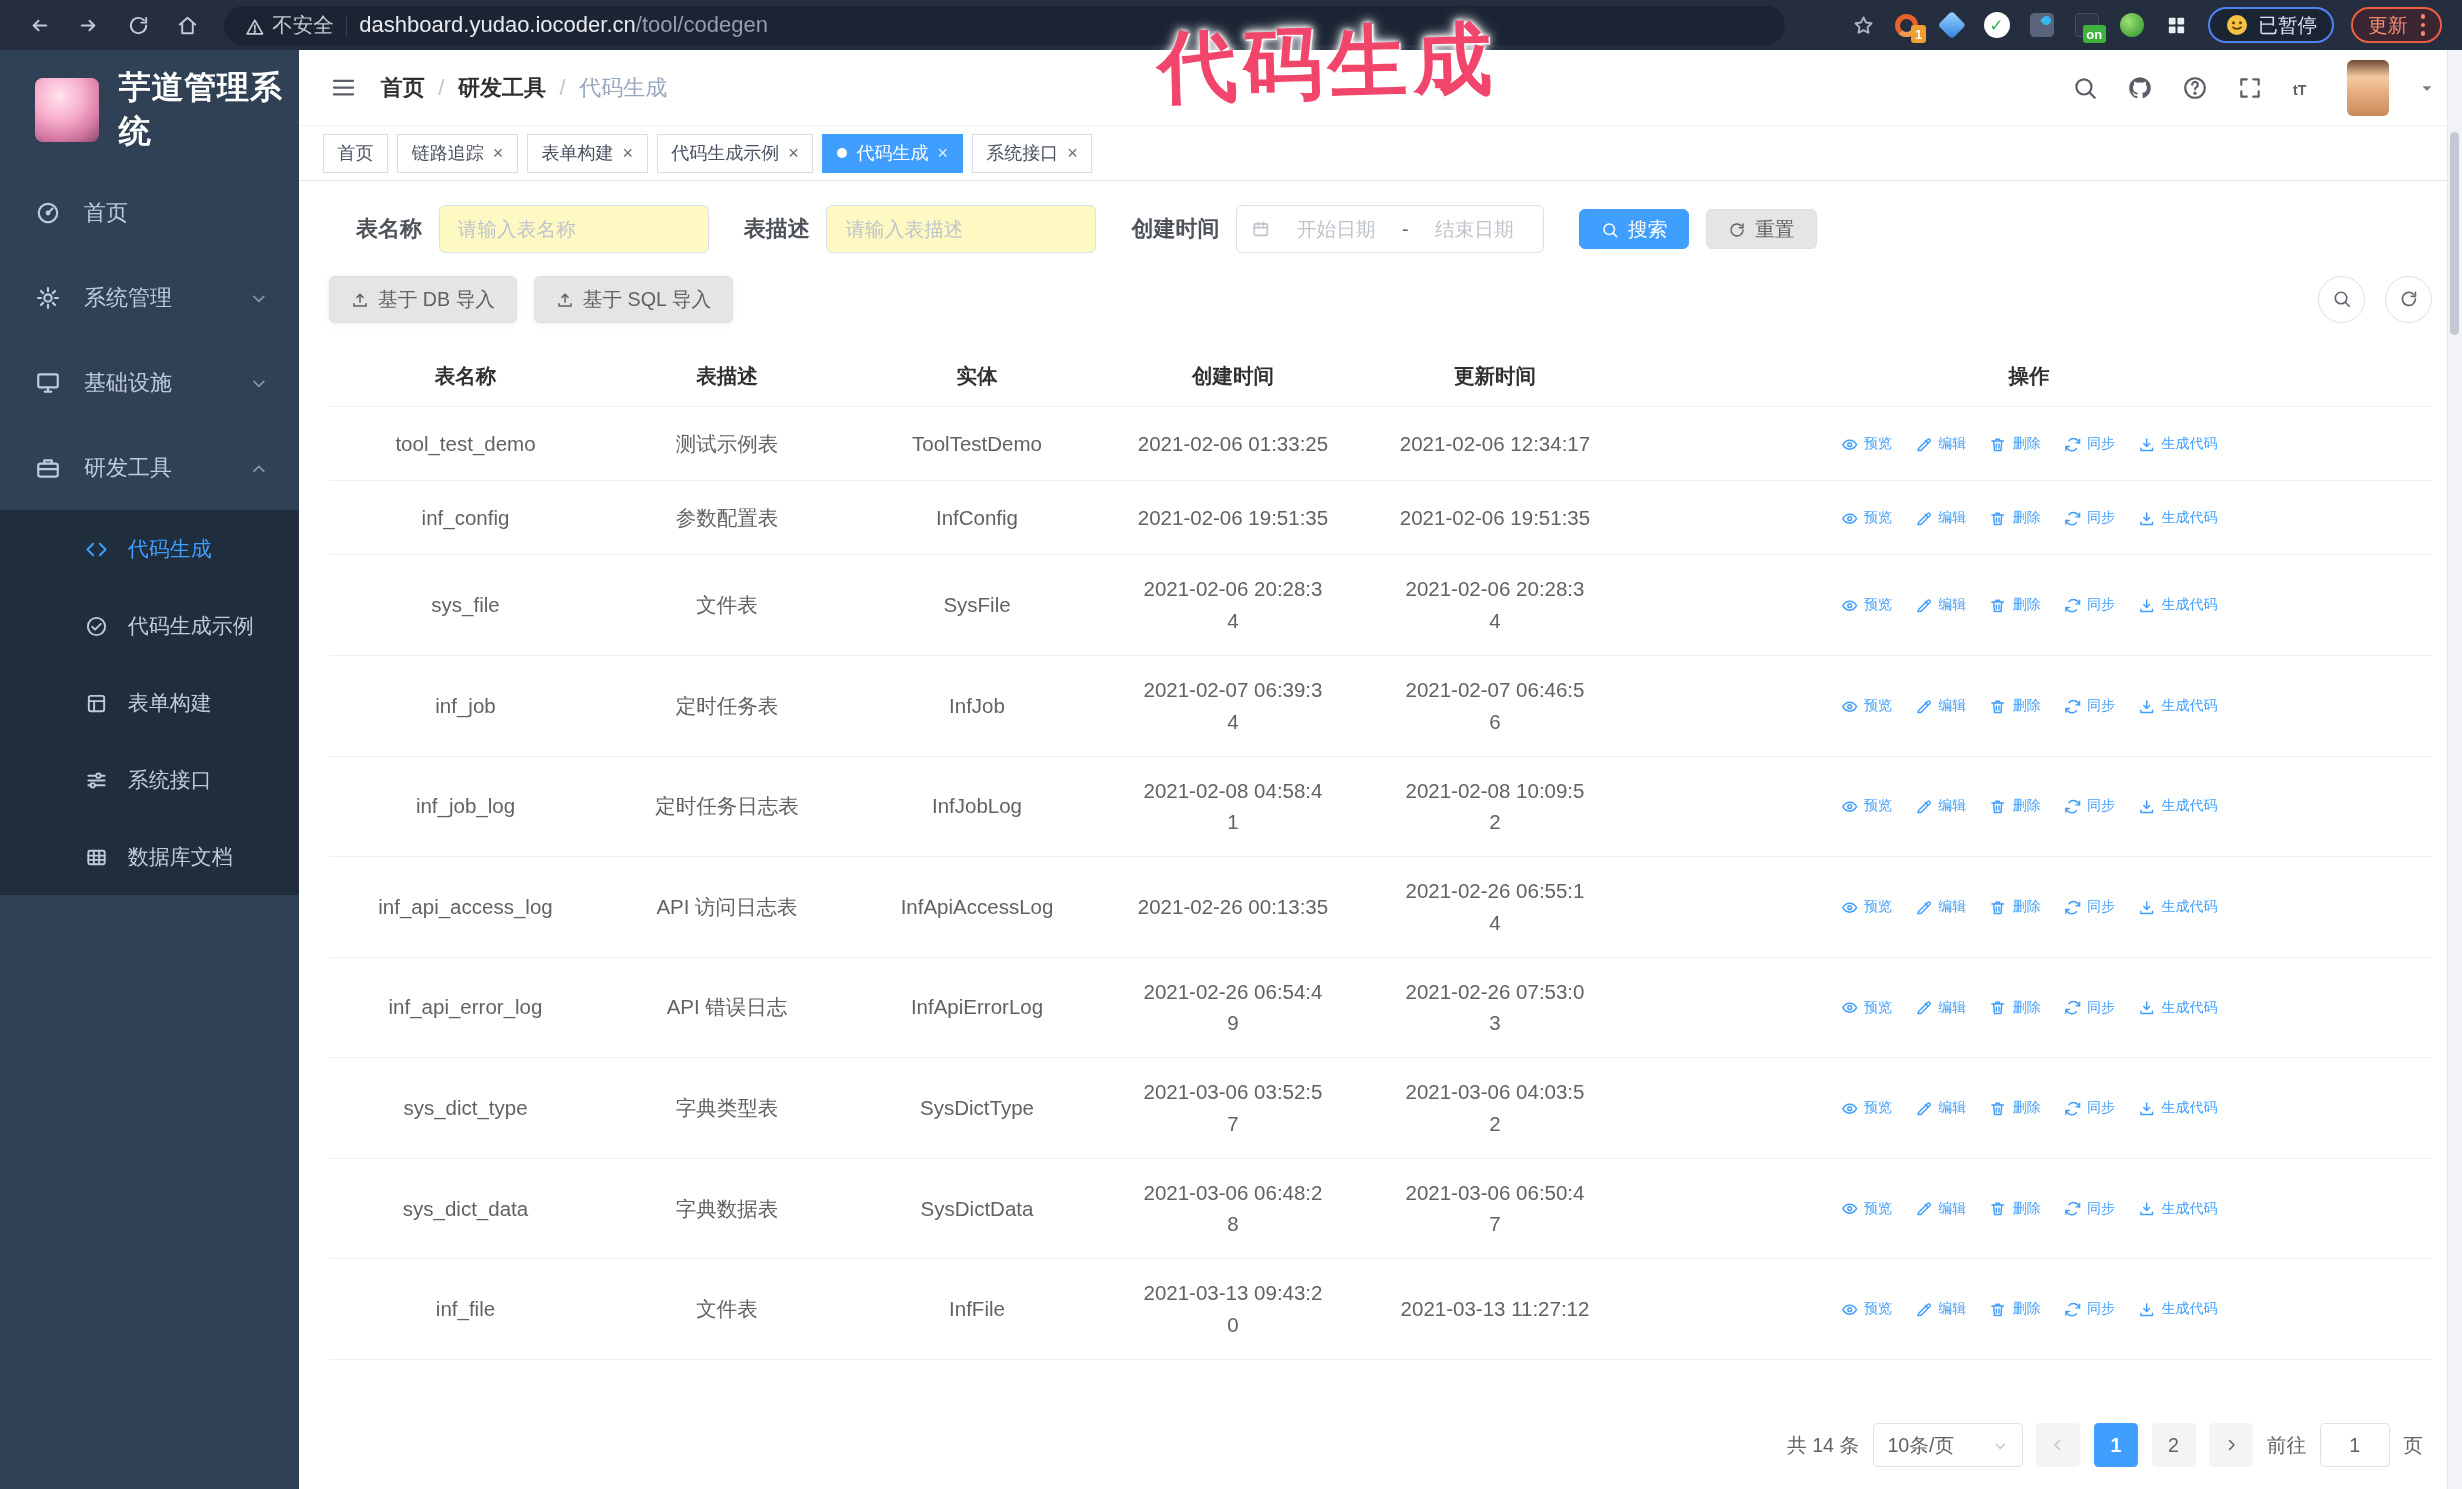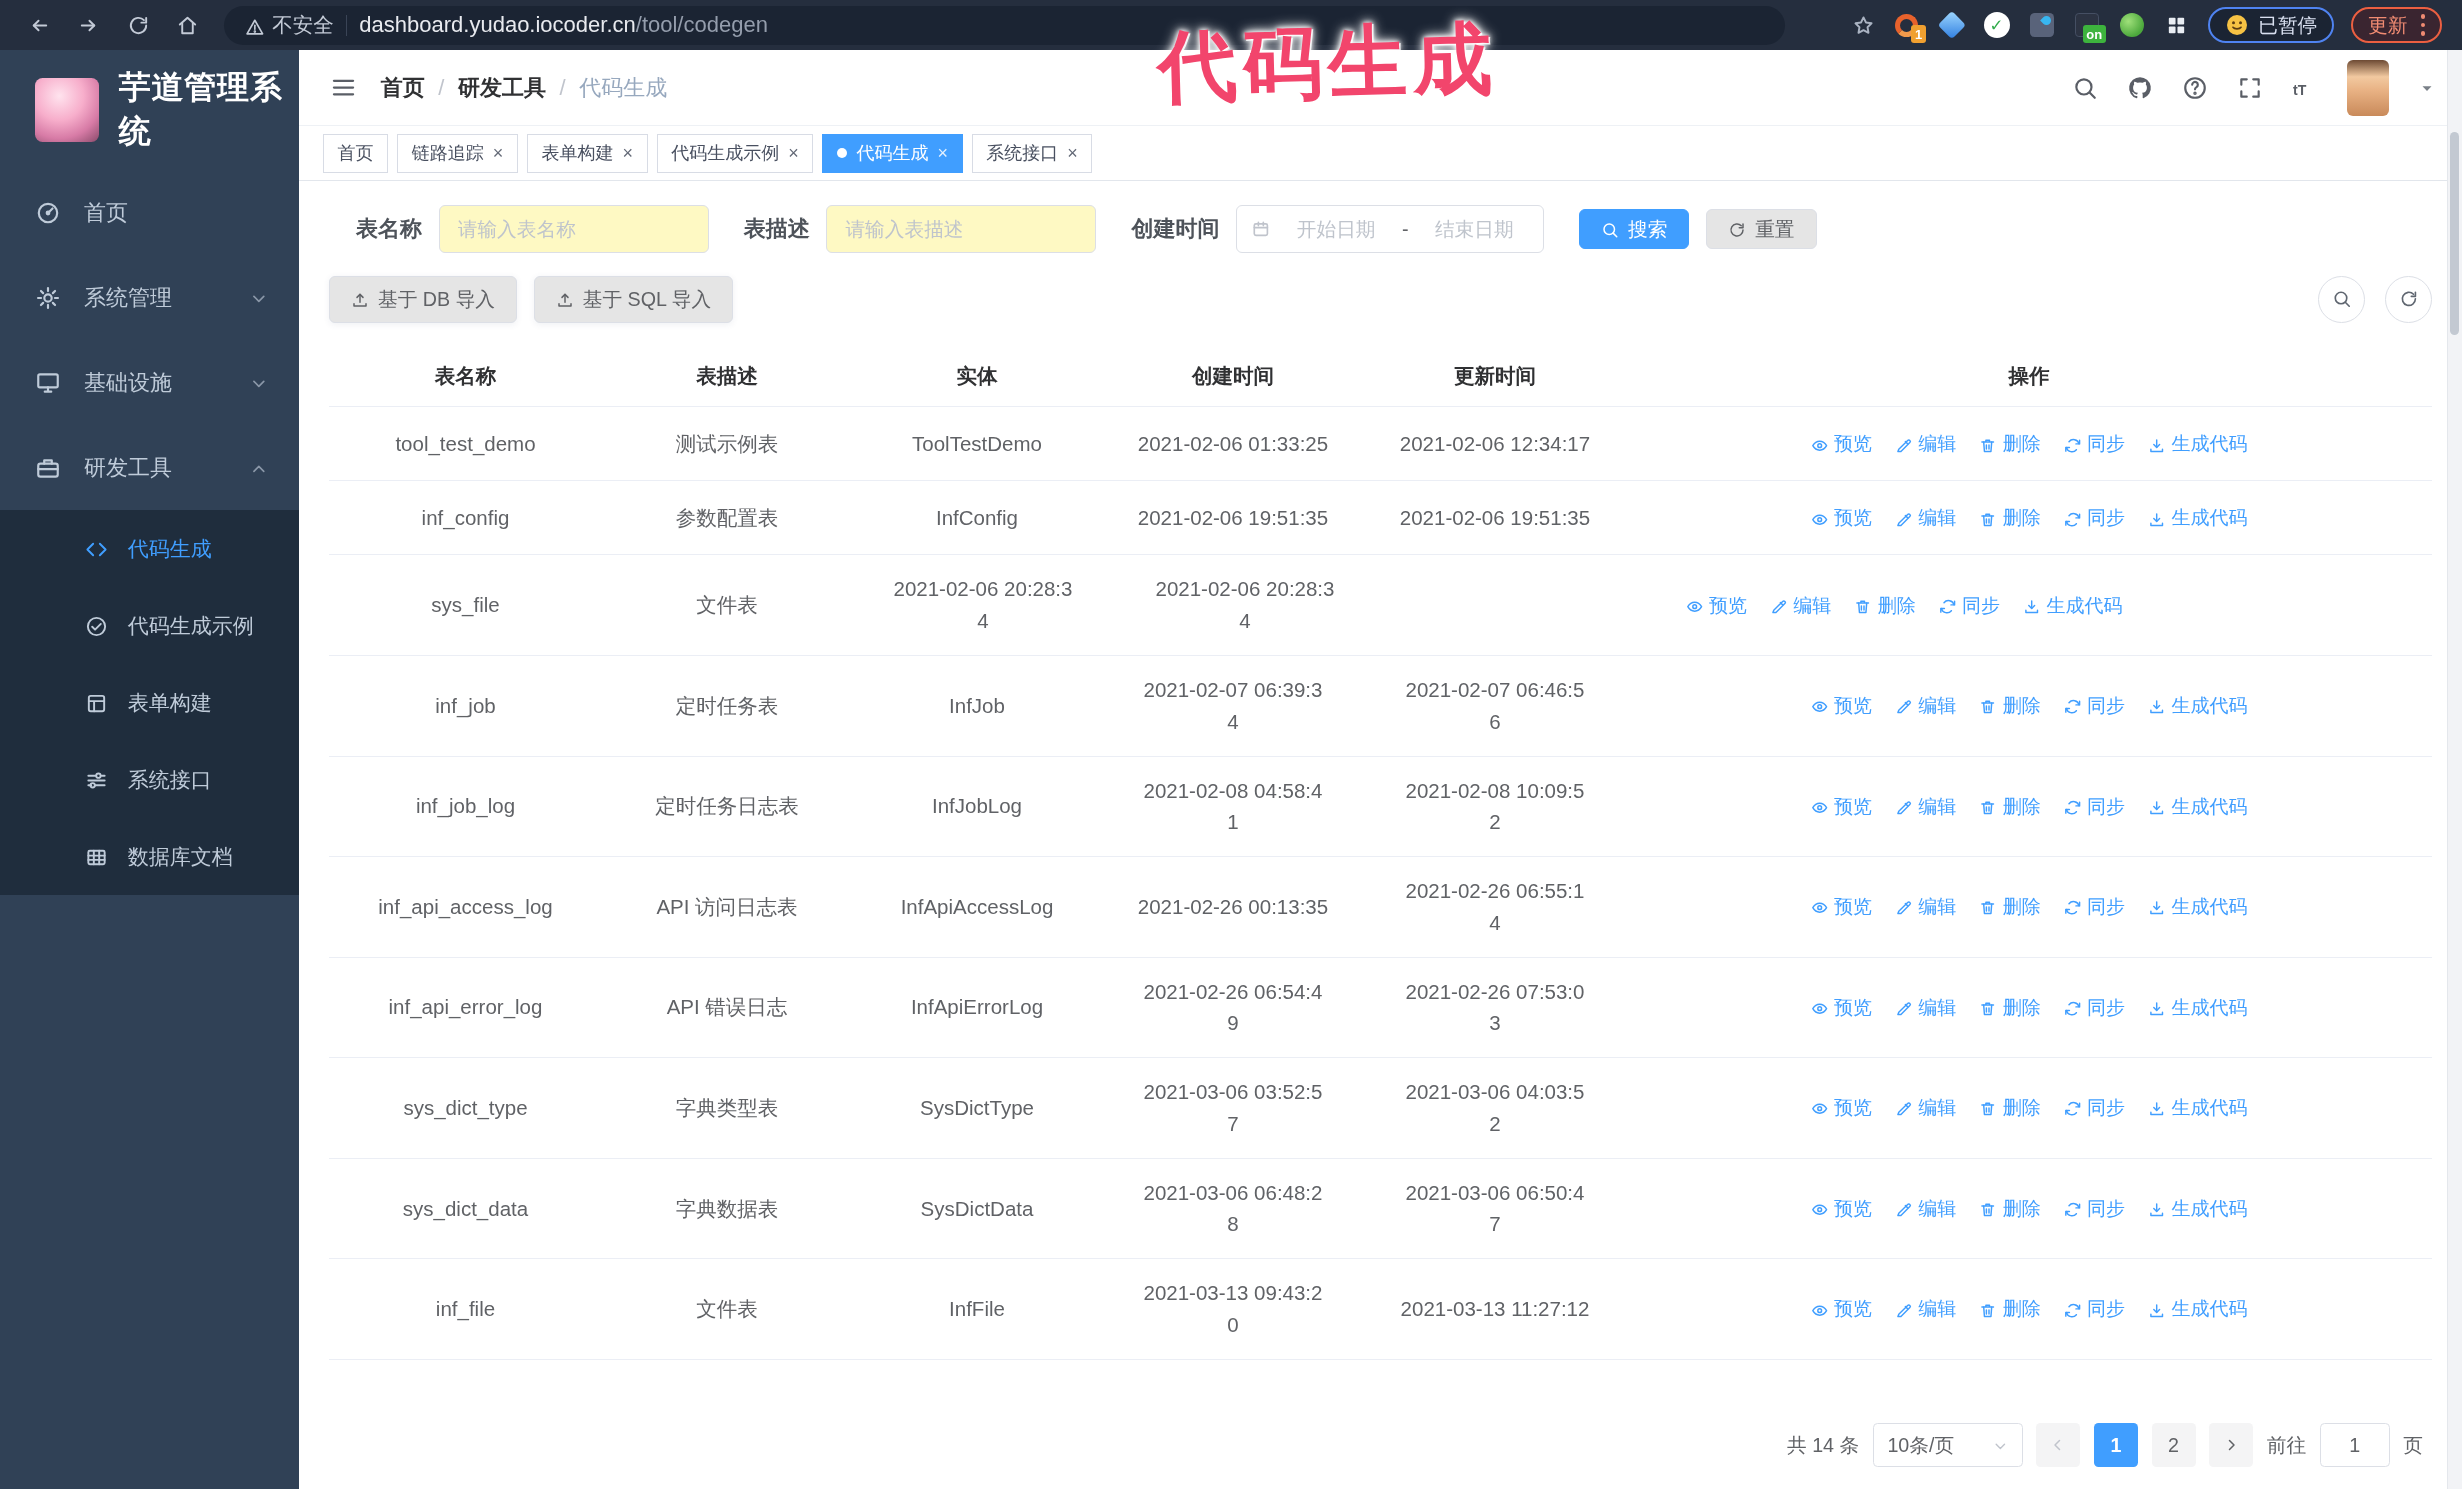--- a/index.html
+++ b/index.html
@@ -102,21 +102,21 @@
   .circle-btn svg{width:19.7px;height:19.7px;}
 
   .table{margin-top:10.6px;}
   .tr{display:flex;border-bottom:1.5px solid #ebeef5;}
   .th,.td{display:flex;align-items:center;justify-content:center;text-align:center;padding:18px 6px;}
   .th{font-size:20.5px;font-weight:700;color:#303133;padding:16.7px 6px;}
   .td{font-size:20.5px;color:#606266;line-height:1.55;white-space:pre-line;min-height:73px;}
   .c0{width:273px;flex:none;}.c1{width:250px;flex:none;}.c2{width:250px;flex:none;}
   .c3{width:262px;flex:none;}.c4{width:262px;flex:none;}.c5{flex:1;min-width:0;}
   .actions{display:flex;align-items:center;justify-content:center;gap:23px;flex-wrap:nowrap;}
-  .alink{display:inline-flex;align-items:center;gap:6px;color:#409EFF;font-size:19px;cursor:pointer;white-space:nowrap;}
+  .alink{display:inline-flex;align-items:center;gap:6px;color:#409EFF;font-size:14px;cursor:pointer;white-space:nowrap;}
   .alink svg{width:17.4px;height:17.4px;}
 
   .pagination{margin-top:auto;display:flex;align-items:center;justify-content:flex-end;gap:13.6px;padding:18px 9px 23px 0;font-size:19.7px;color:#606266;}
   .psel{width:150px;height:44px;border:1.5px solid #dcdfe6;border-radius:4.5px;display:flex;align-items:center;justify-content:space-between;padding:0 13.6px;color:#606266;cursor:pointer;background:#fff;}
   .psel svg{width:16.7px;height:16.7px;color:#c0c4cc;}
   .pg-btn{min-width:44px;height:44px;border-radius:4.5px;background:#f4f4f5;display:flex;align-items:center;justify-content:center;font-size:19.7px;color:#606266;cursor:pointer;padding:0 7.6px;}
   .pg-btn.disabled{color:#c0c4cc;}
   .pg-btn.active{background:#409EFF;color:#fff;font-weight:700;}
   .goto-inp{width:70px;height:44px;border:1.5px solid #dcdfe6;border-radius:4.5px;text-align:center;font-size:19.7px;color:#606266;outline:none;}
 
@@ -562,20 +562,21 @@
                         <path d="M4 17v3h16v-3"></path>
                         <path d="M12 4v10"></path>
                         <path d="M8 10.5l4 4 4-4"></path>
                       </svg></span>
                     <span>生成代码</span>
                   </span></div>
               </div>
               <div class="tr">
                 <div class="td c0">sys_file</div>
                 <div class="td c1">文件表</div>
+                <div class="td c2">SysFile</div>
                 <div class="td c3">2021-02-06 20:28:3
 4</div>
                 <div class="td c4">2021-02-06 20:28:3
 4</div>
                 <div class="td c5 actions"><span class="alink">
                     <span><svg class="ic" style="width:17.4px;height:17.4px" viewBox="0 0 24 24" fill="none" stroke="currentColor" stroke-width="2" stroke-linecap="round" stroke-linejoin="round">
                         <path d="M2.5 12S6 5.8 12 5.8 21.5 12 21.5 12 18 18.2 12 18.2 2.5 12 2.5 12z"></path>
                         <circle cx="12" cy="12" r="2.6"></circle>
                       </svg></span>
                     <span>预览</span>

